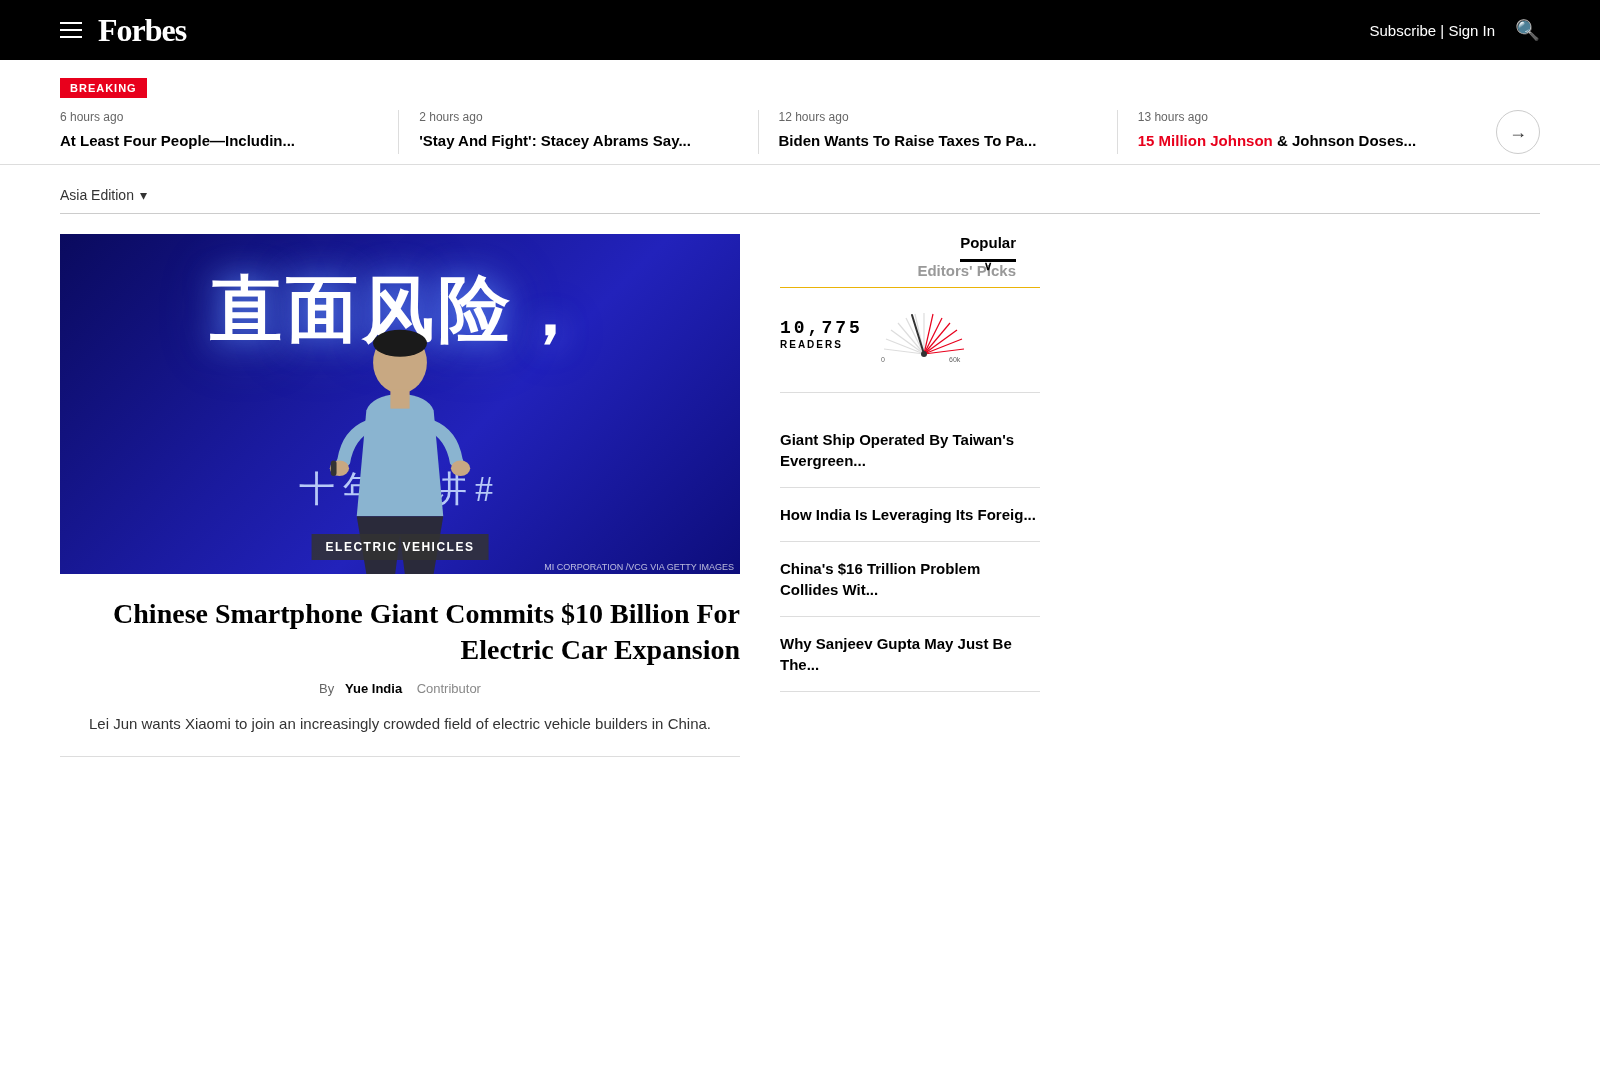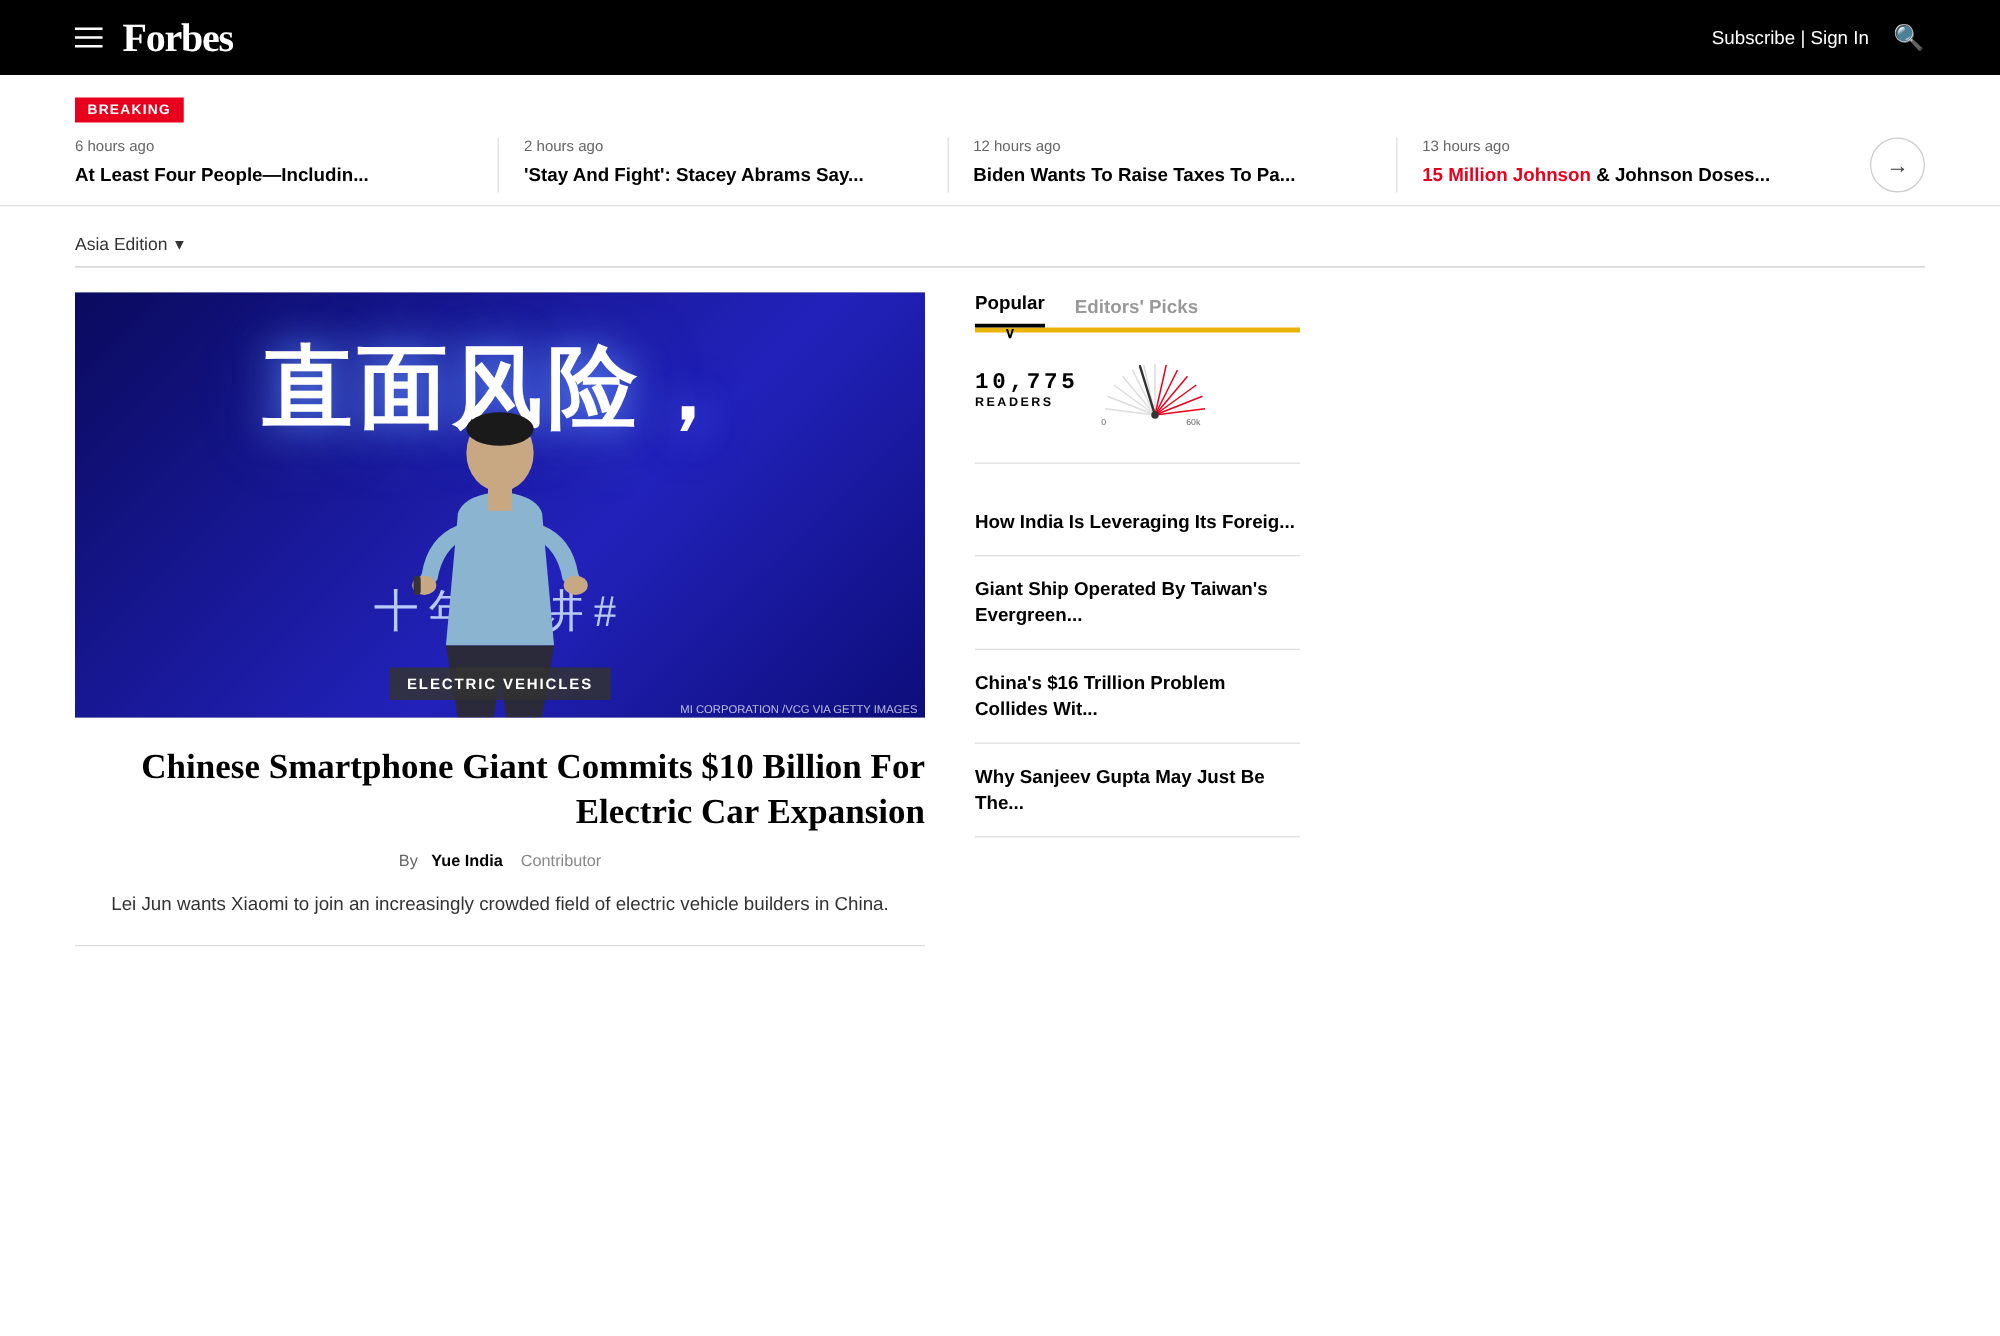--- a/index.html
+++ b/index.html
@@ -260,22 +260,23 @@
 
     
     .sidebar {
       width: 260px;
       flex-shrink: 0;
     }
     .sidebar-tabs {
       display: flex;
       align-items: flex-end;
       margin-bottom: 16px;
-      border-bottom: 4px solid #eab308;
+      border-bottom: 1px solid #eab308;
       padding-bottom: 0;
+      flex-direction: column;
     }
     .sidebar-tab {
       font-family: Arial, sans-serif;
       font-size: 15px;
       font-weight: bold;
       color: #999;
       cursor: pointer;
       padding-bottom: 8px;
       margin-right: 24px;
     }
@@ -483,25 +484,25 @@
           <line x1="0" y1="0" x2="-12" y2="-39" stroke="#333" stroke-width="2" stroke-linecap="round"></line>
           <circle cx="0" cy="0" r="3" fill="#333"></circle>
         </g>
 
         <text x="2" y="58" font-size="7" font-family="Arial" fill="#666">0</text>
         <text x="70" y="58" font-size="7" font-family="Arial" fill="#666">60k</text>
       </svg>
     </div>
 
     <div class="sidebar-article">
+      <div class="sidebar-article-title">Giant Ship Operated By Taiwan's Evergreen...</div>
+    </div>
+
+    <div class="sidebar-article">
       <div class="sidebar-article-title">How India Is Leveraging Its Foreig...</div>
-    </div>
-
-    <div class="sidebar-article">
-      <div class="sidebar-article-title">Giant Ship Operated By Taiwan's Evergreen...</div>
     </div>
 
     <div class="sidebar-article">
       <div class="sidebar-article-title">China's $16 Trillion Problem Collides Wit...</div>
     </div>
 
     <div class="sidebar-article">
       <div class="sidebar-article-title">Why Sanjeev Gupta May Just Be The...</div>
     </div>
 

